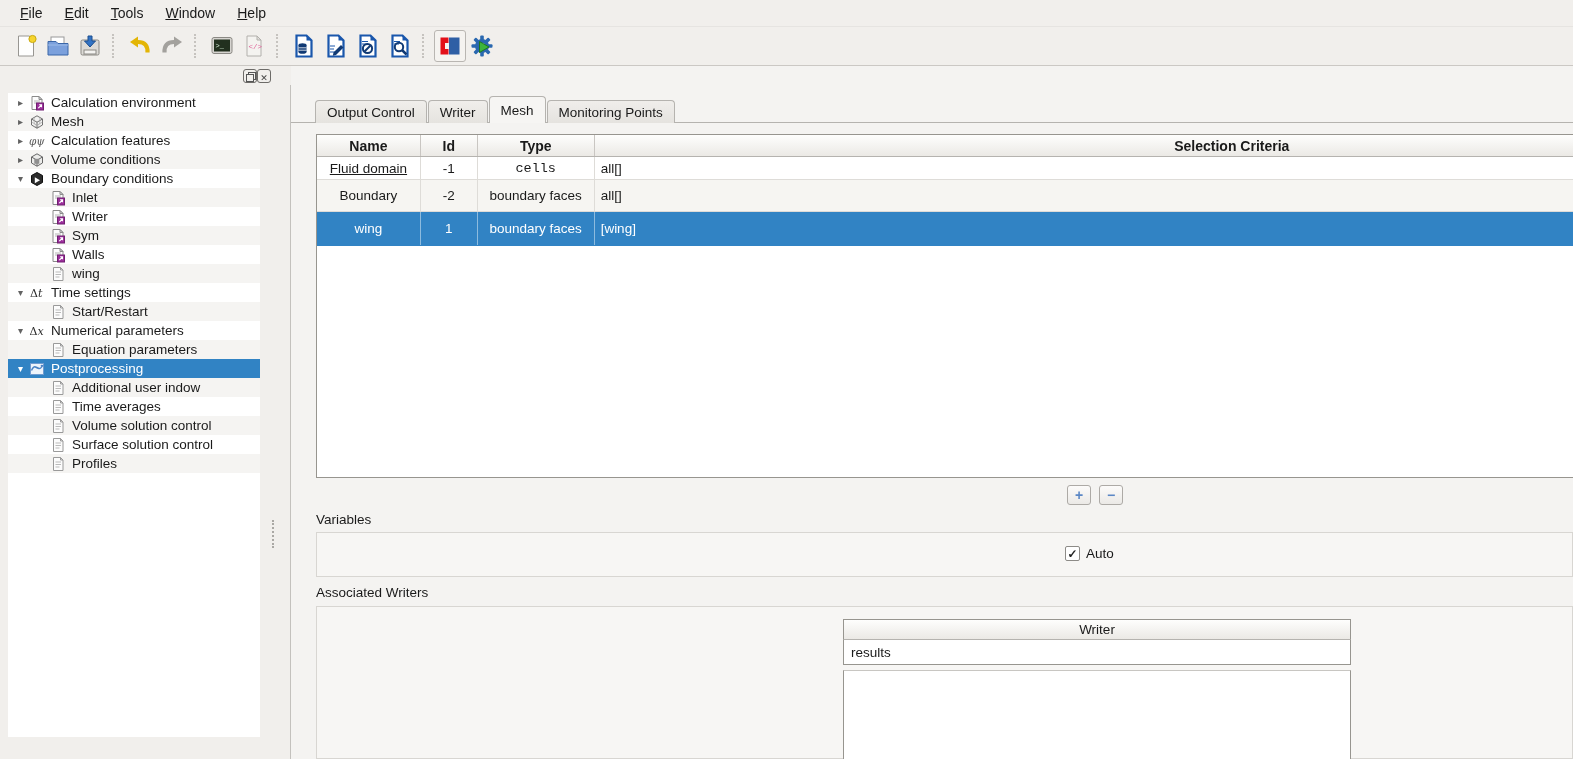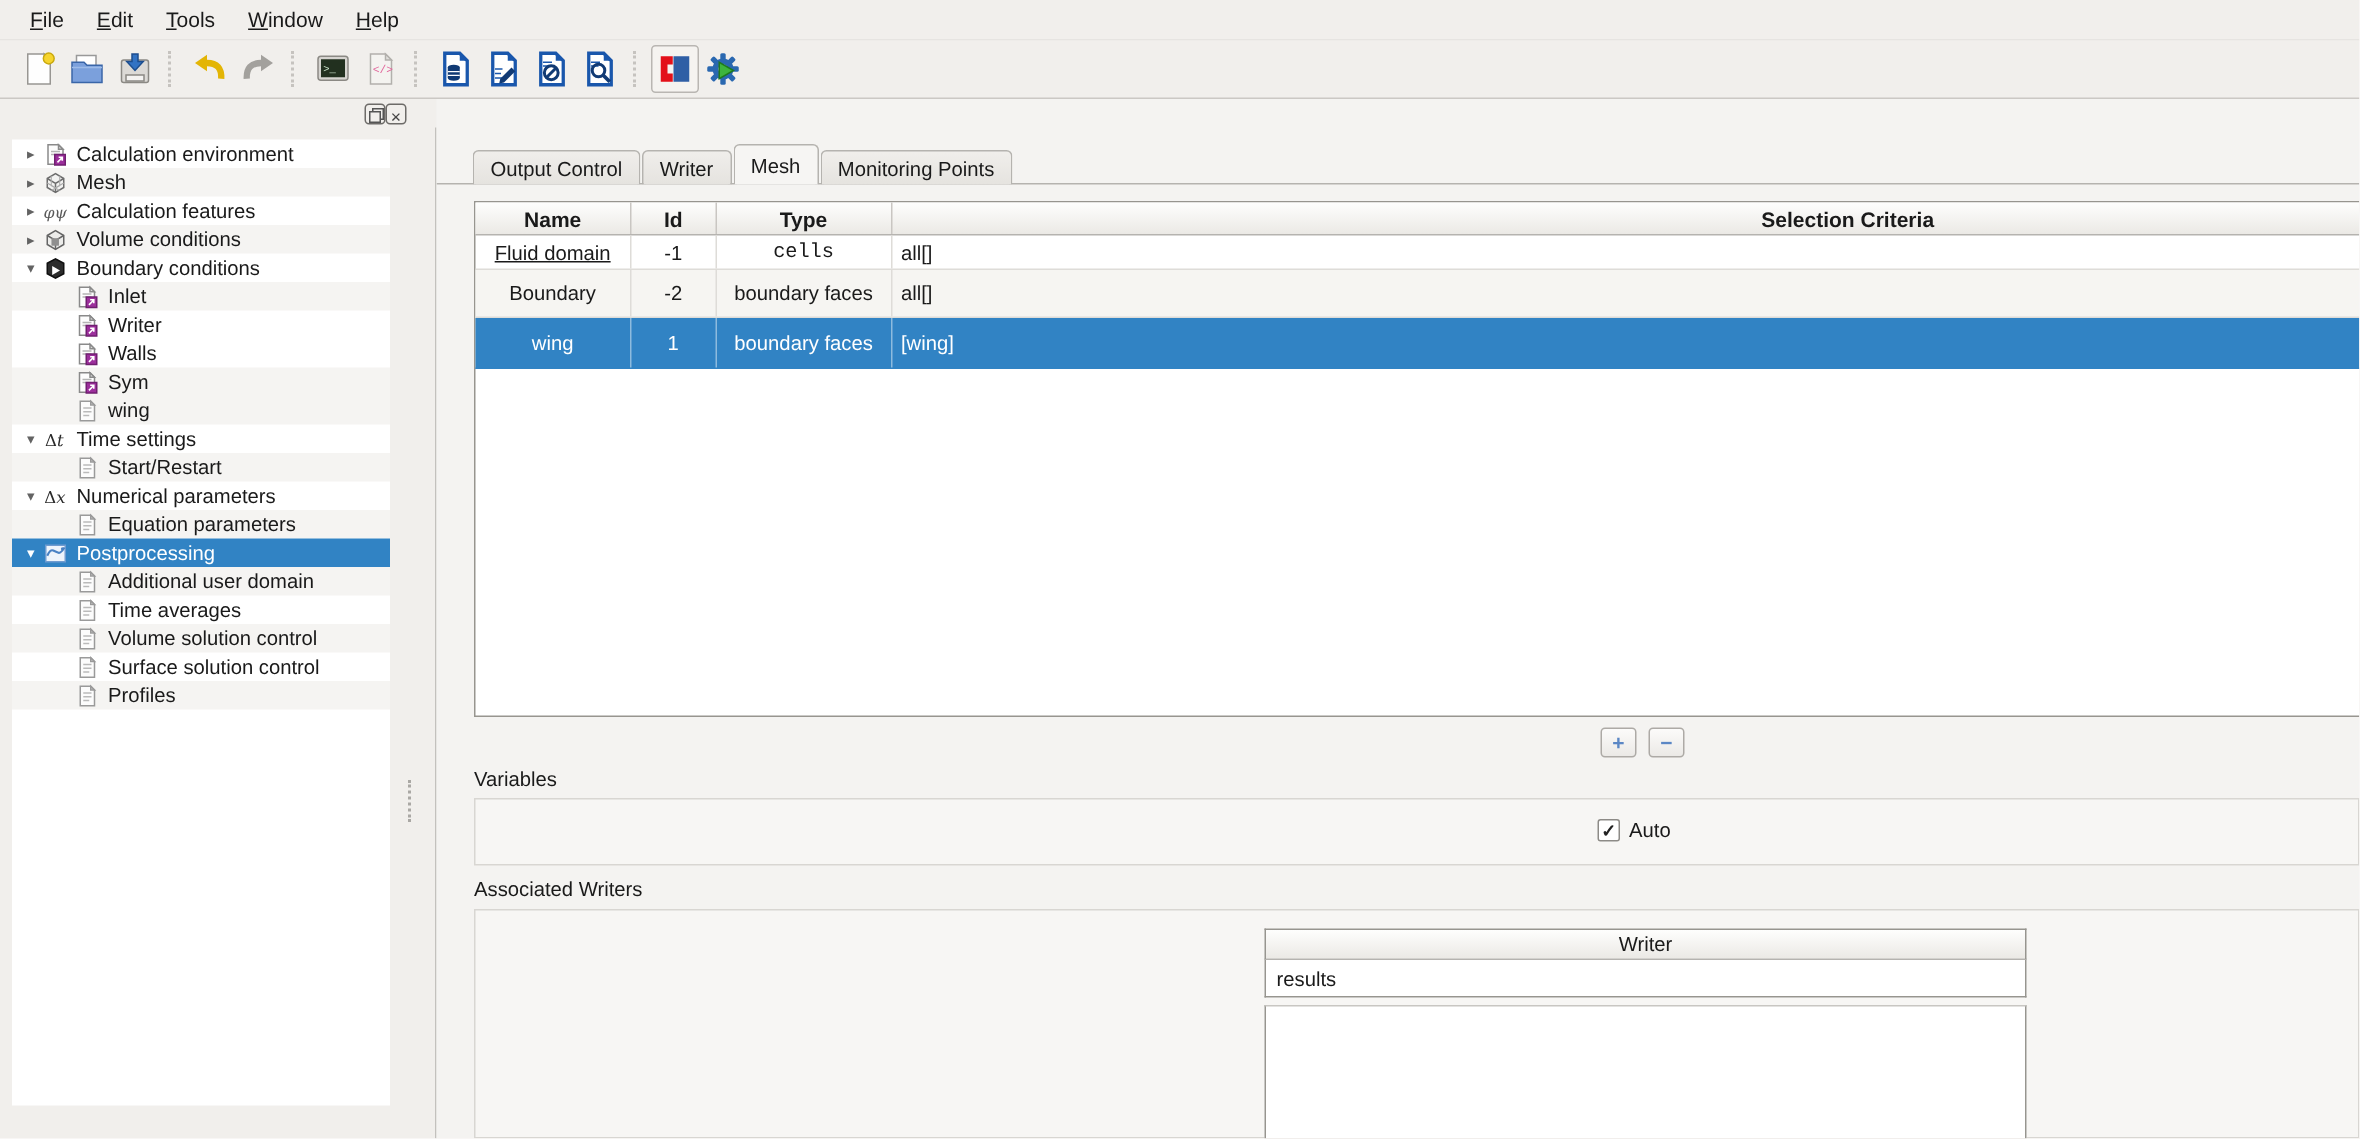--- a/index.html
+++ b/index.html
@@ -347,45 +347,45 @@
           <svg width="16" height="16" viewBox="0 0 16 16">
             <path d="M3 1.5 h7 l3 3 v10 h-10 z" fill="#fdfdfd" stroke="#8a8a8a"></path>
             <path d="M10 1.5 l3 3 h-3 z" fill="#dcdcdc" stroke="#8a8a8a"></path>
             <path d="M5 6 h6 M5 8 h6" stroke="#b4b4b4"></path>
             <rect x="7.5" y="8" width="7" height="7" fill="#9c2f9c" stroke="#701f70"></rect>
             <path d="M9.3 13.2 l3.2-3.2 M12.5 12.2 v-2.4 h-2.4" stroke="#fff" fill="none" stroke-width="1.1"></path>
           </svg>
         </span>
         <span>Writer</span>
       </div>
-      <div class="tree-row d1">
+      <div class="tree-row d1 alt">
         <span class="tree-expander"></span>
         <span class="tree-icon">
           <svg width="16" height="16" viewBox="0 0 16 16">
             <path d="M3 1.5 h7 l3 3 v10 h-10 z" fill="#fdfdfd" stroke="#8a8a8a"></path>
             <path d="M10 1.5 l3 3 h-3 z" fill="#dcdcdc" stroke="#8a8a8a"></path>
             <path d="M5 6 h6 M5 8 h6" stroke="#b4b4b4"></path>
             <rect x="7.5" y="8" width="7" height="7" fill="#9c2f9c" stroke="#701f70"></rect>
             <path d="M9.3 13.2 l3.2-3.2 M12.5 12.2 v-2.4 h-2.4" stroke="#fff" fill="none" stroke-width="1.1"></path>
           </svg>
         </span>
-        <span>Walls</span>
-      </div>
-      <div class="tree-row d1 alt">
+        <span>Sym</span>
+      </div>
+      <div class="tree-row d1">
         <span class="tree-expander"></span>
         <span class="tree-icon">
           <svg width="16" height="16" viewBox="0 0 16 16">
             <path d="M3 1.5 h7 l3 3 v10 h-10 z" fill="#fdfdfd" stroke="#8a8a8a"></path>
             <path d="M10 1.5 l3 3 h-3 z" fill="#dcdcdc" stroke="#8a8a8a"></path>
             <path d="M5 6 h6 M5 8 h6" stroke="#b4b4b4"></path>
             <rect x="7.5" y="8" width="7" height="7" fill="#9c2f9c" stroke="#701f70"></rect>
             <path d="M9.3 13.2 l3.2-3.2 M12.5 12.2 v-2.4 h-2.4" stroke="#fff" fill="none" stroke-width="1.1"></path>
           </svg>
         </span>
-        <span>Sym</span>
+        <span>Walls</span>
       </div>
       <div class="tree-row d1 alt">
         <span class="tree-expander"></span>
         <span class="tree-icon">
           <svg width="16" height="16" viewBox="0 0 16 16">
             <path d="M3.5 1.5 h7 l2.5 2.5 v10.5 h-9.5 z" fill="#fcfcfc" stroke="#9a9a9a"></path>
             <path d="M10.5 1.5 l2.5 2.5 h-2.5 z" fill="#e2e2e2" stroke="#9a9a9a"></path>
             <path d="M5.5 6 h5.5 M5.5 8.5 h5.5 M5.5 11 h4" stroke="#bababa"></path>
           </svg>
         </span>
@@ -444,21 +444,21 @@
       </div>
       <div class="tree-row d1 alt">
         <span class="tree-expander"></span>
         <span class="tree-icon">
           <svg width="16" height="16" viewBox="0 0 16 16">
             <path d="M3.5 1.5 h7 l2.5 2.5 v10.5 h-9.5 z" fill="#fcfcfc" stroke="#9a9a9a"></path>
             <path d="M10.5 1.5 l2.5 2.5 h-2.5 z" fill="#e2e2e2" stroke="#9a9a9a"></path>
             <path d="M5.5 6 h5.5 M5.5 8.5 h5.5 M5.5 11 h4" stroke="#bababa"></path>
           </svg>
         </span>
-        <span>Additional user domain</span>
+        <span>Additional user indow</span>
       </div>
       <div class="tree-row d1">
         <span class="tree-expander"></span>
         <span class="tree-icon">
           <svg width="16" height="16" viewBox="0 0 16 16">
             <path d="M3.5 1.5 h7 l2.5 2.5 v10.5 h-9.5 z" fill="#fcfcfc" stroke="#9a9a9a"></path>
             <path d="M10.5 1.5 l2.5 2.5 h-2.5 z" fill="#e2e2e2" stroke="#9a9a9a"></path>
             <path d="M5.5 6 h5.5 M5.5 8.5 h5.5 M5.5 11 h4" stroke="#bababa"></path>
           </svg>
         </span>

